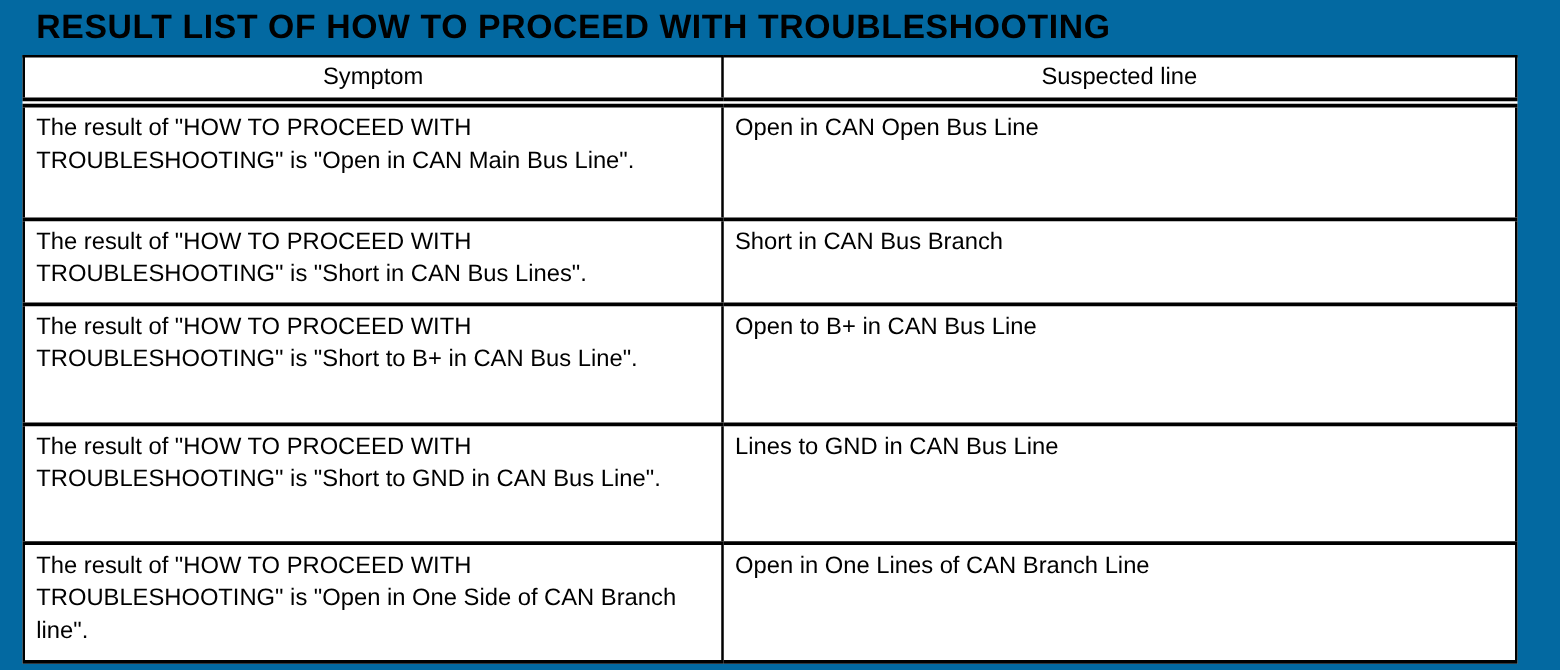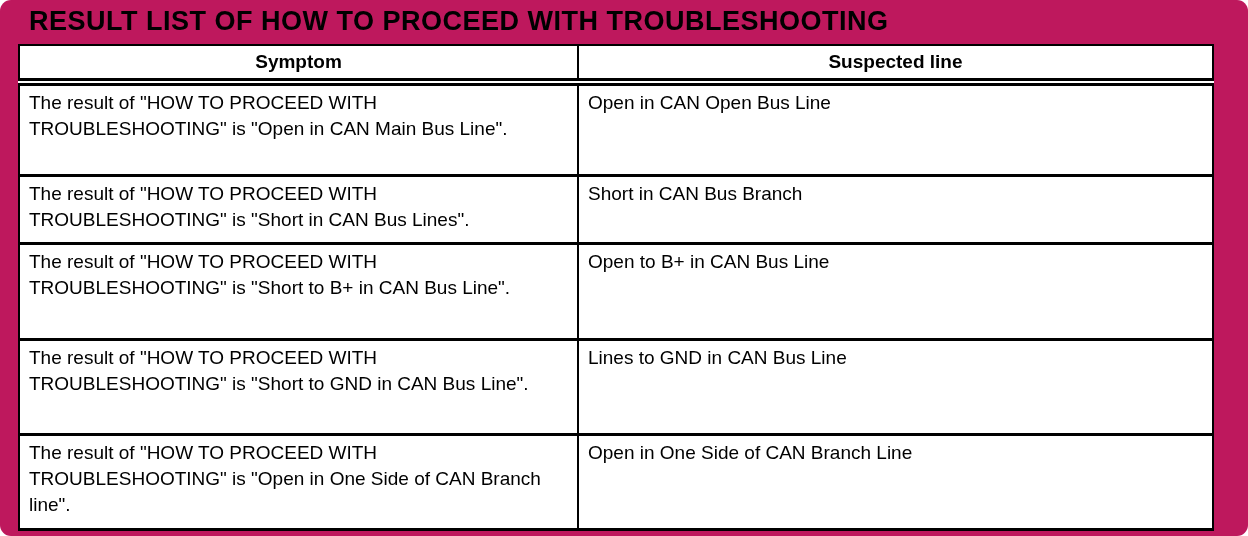--- a/index.html
+++ b/index.html
@@ -8,22 +8,21 @@
     height: 536px;
     background: #ffffff;
     color: #000000;
     font-family: "Liberation Sans", sans-serif;
     overflow: hidden;
   }
   .page {
     position: relative;
     width: 1248px;
     height: 536px;
-    background: #be185d;
-    border-radius: 11px;
+    background: #0369a1;
   }
   .doc-title {
     position: absolute;
     left: 29px;
     top: 6px;
     font-size: 27px;
     font-weight: 700;
     letter-spacing: 0.5px;
     white-space: nowrap;
     color: #000000;
@@ -43,21 +42,21 @@
   table.result-table td {
     border: 2px solid #000000;
     font-size: 19px;
     line-height: 26px;
     color: #000000;
     background: #ffffff;
     overflow: hidden;
   }
   table.result-table th {
     height: 32px;
-    font-weight: 700;
+    font-weight: 400;
     vertical-align: middle;
     border-bottom: 8px double #000000;
     padding: 0 8px;
   }
   table.result-table td {
     vertical-align: top;
     text-align: left;
     padding: 4px 12px 0 9px;
     border-top: 3px solid #000000;
     border-bottom: 3px solid #000000;
@@ -98,18 +97,18 @@
       <tr class="row-3">
         <td>The result of "HOW TO PROCEED WITH TROUBLESHOOTING" is "Short to B+ in CAN Bus Line".</td>
         <td>Open to B+ in CAN Bus Line</td>
       </tr>
       <tr class="row-4">
         <td>The result of "HOW TO PROCEED WITH TROUBLESHOOTING" is "Short to GND in CAN Bus Line".</td>
         <td>Lines to GND in CAN Bus Line</td>
       </tr>
       <tr class="row-5">
         <td>The result of "HOW TO PROCEED WITH TROUBLESHOOTING" is "Open in One Side of CAN Branch line".</td>
-        <td>Open in One Side of CAN Branch Line</td>
+        <td>Open in One Lines of CAN Branch Line</td>
       </tr>
     </tbody>
   </table>
 
 </div>
 
 </body></html>

